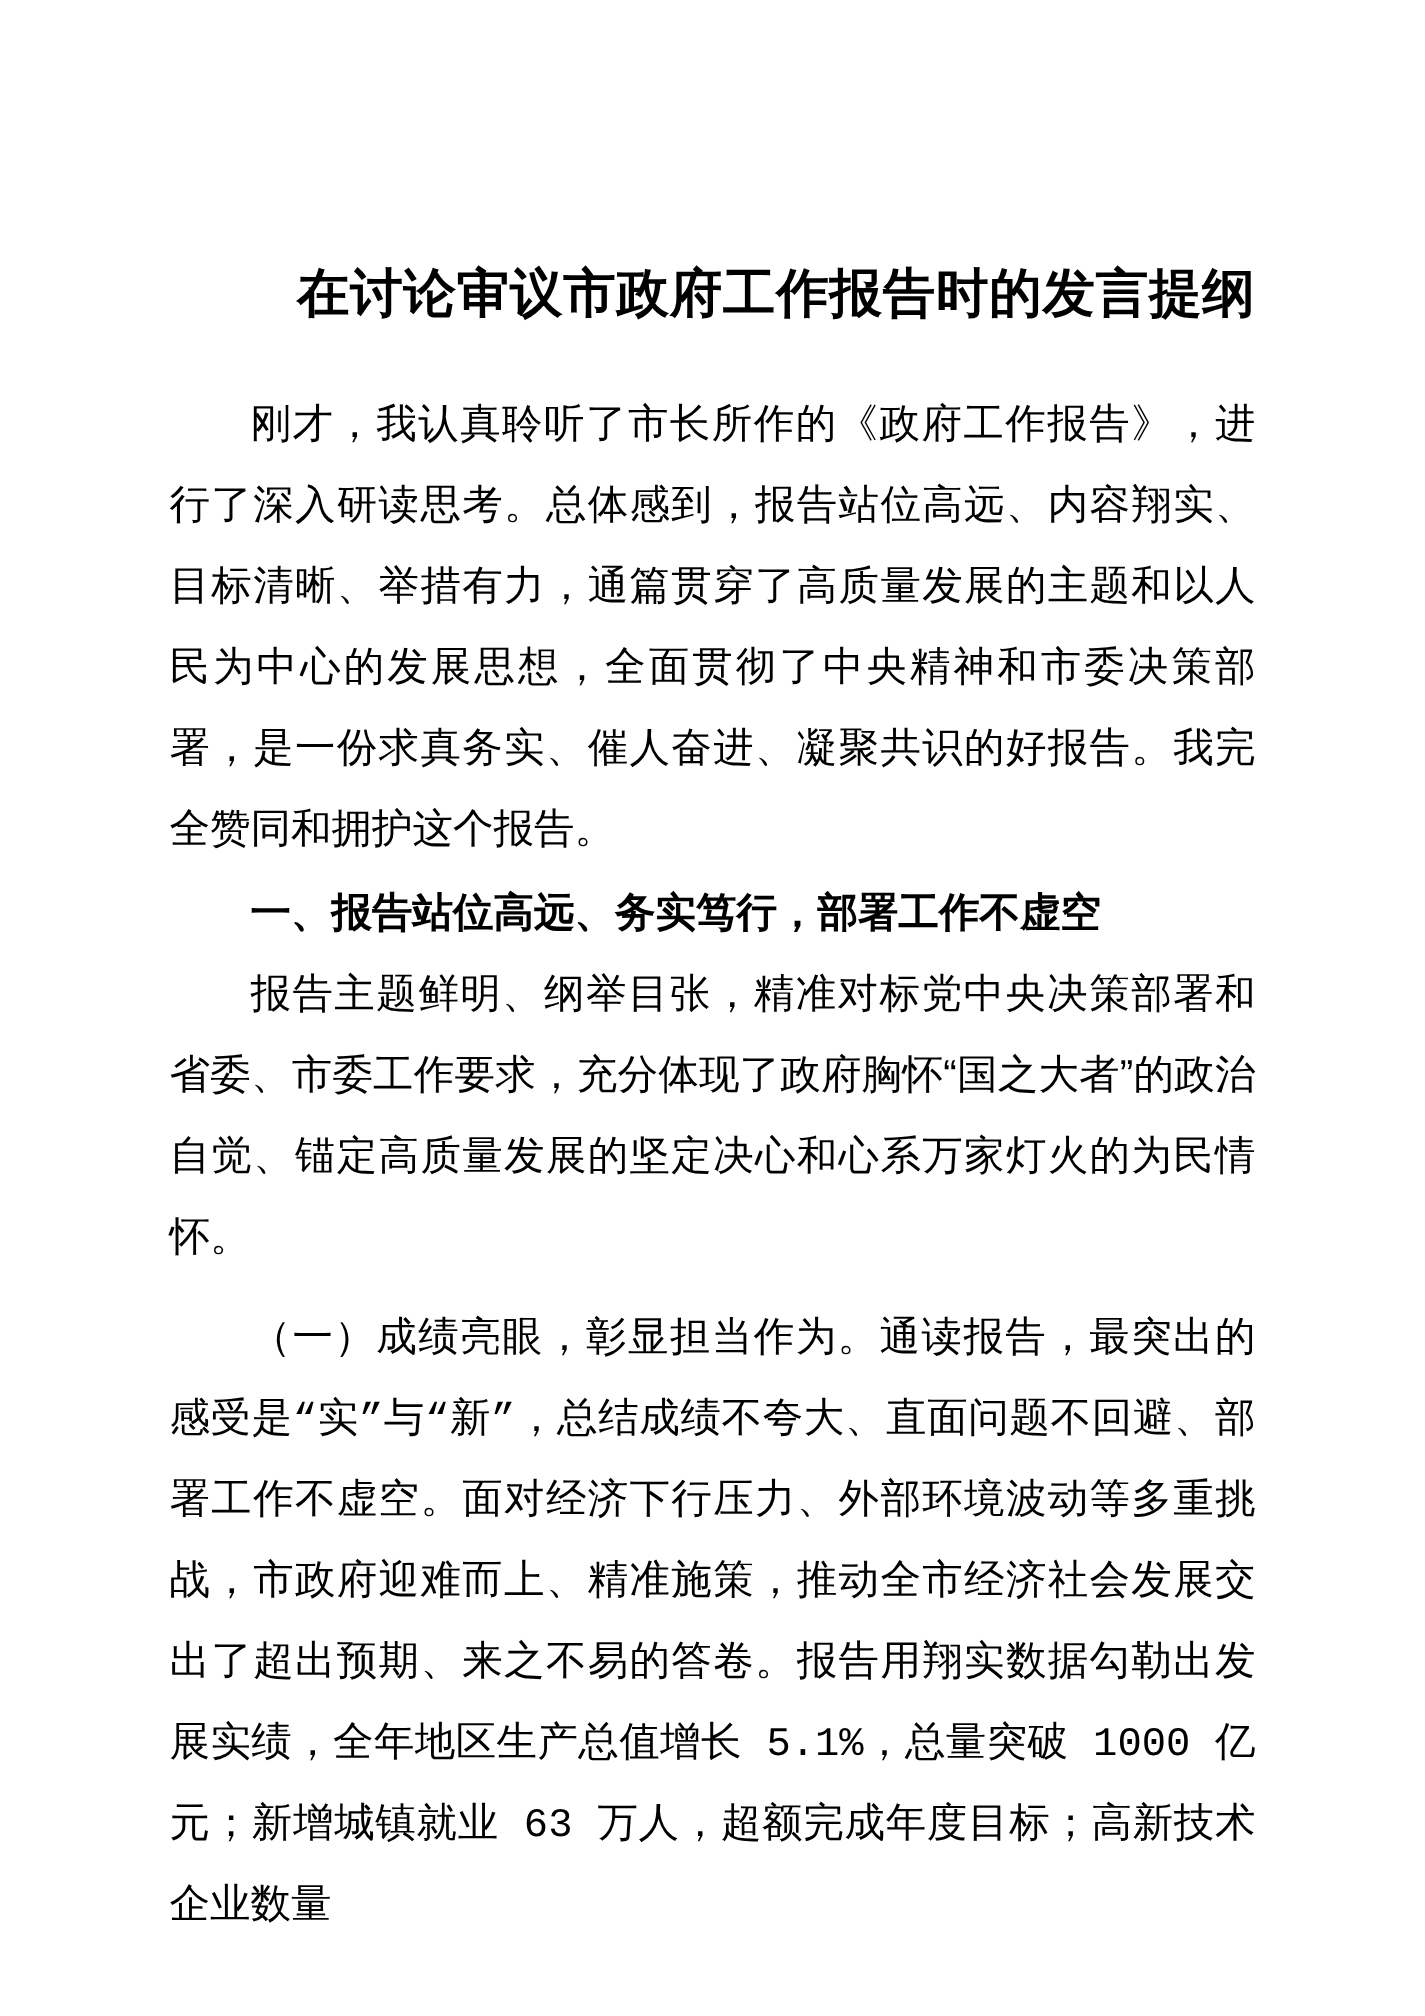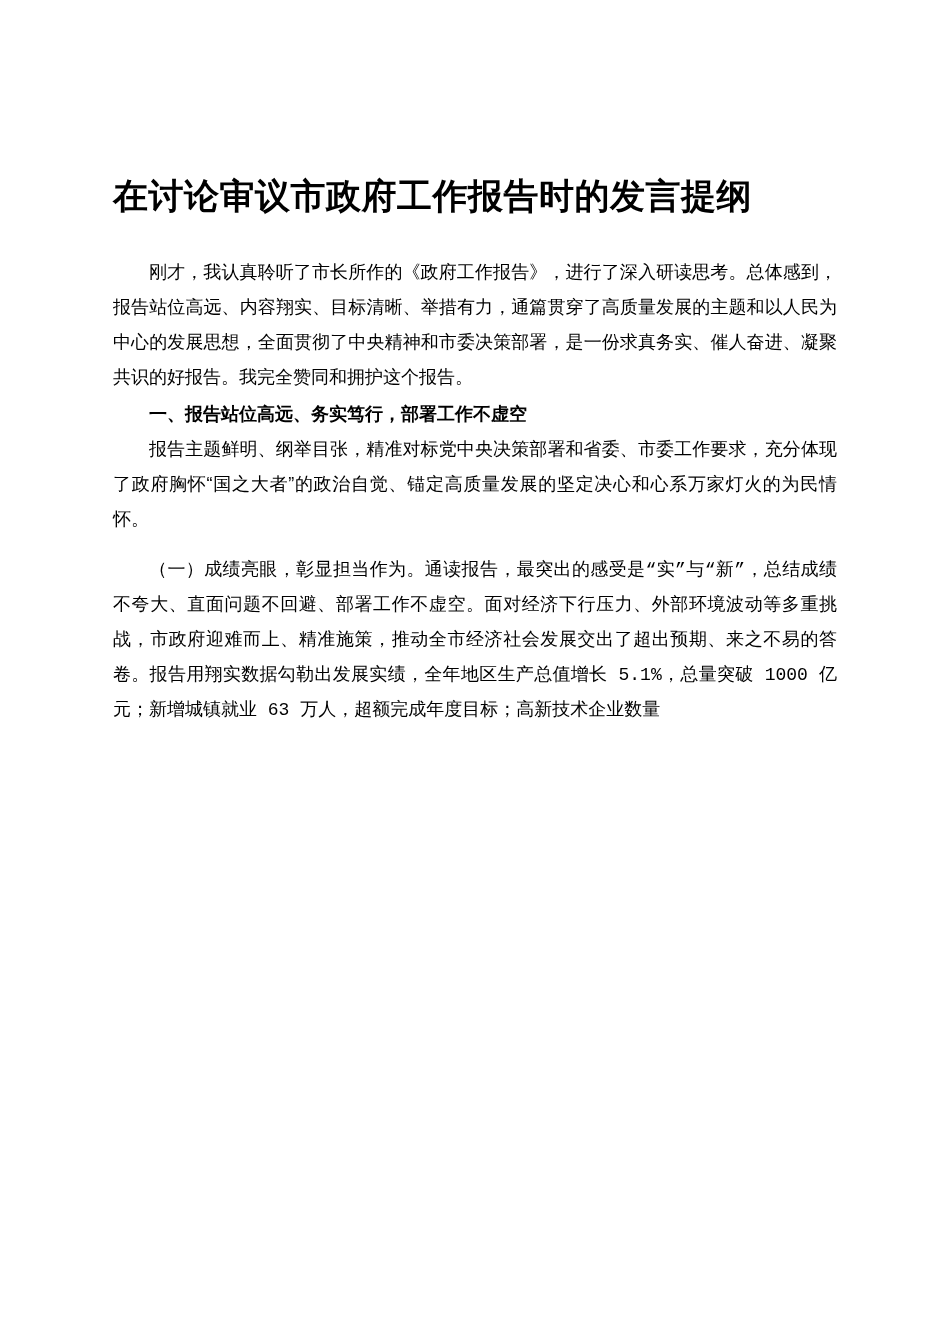--- a/index.html
+++ b/index.html
@@ -17,27 +17,27 @@
     padding: 170px 113px 0 113px;
     overflow: hidden;
     font-family: "Liberation Sans", sans-serif;
     color: #000000;
   }
   .doc-title {
     margin: 0 0 33px 0;
     font-size: 35px;
     font-weight: bold;
     line-height: 52px;
-    text-align: left;
+    text-align: right;
     letter-spacing: 0.5px;
   }
   .para {
     margin: 0;
-    font-size: 18px;
-    line-height: 35px;
+    font-size: 27px;
+    line-height: 54px;
     text-align: justify;
     text-indent: 2em;
     word-break: break-all;
   }
   .para.heading {
     font-weight: bold;
     margin-top: 2px;
   }
   .para.spaced-before {
     margin-top: 16px;

